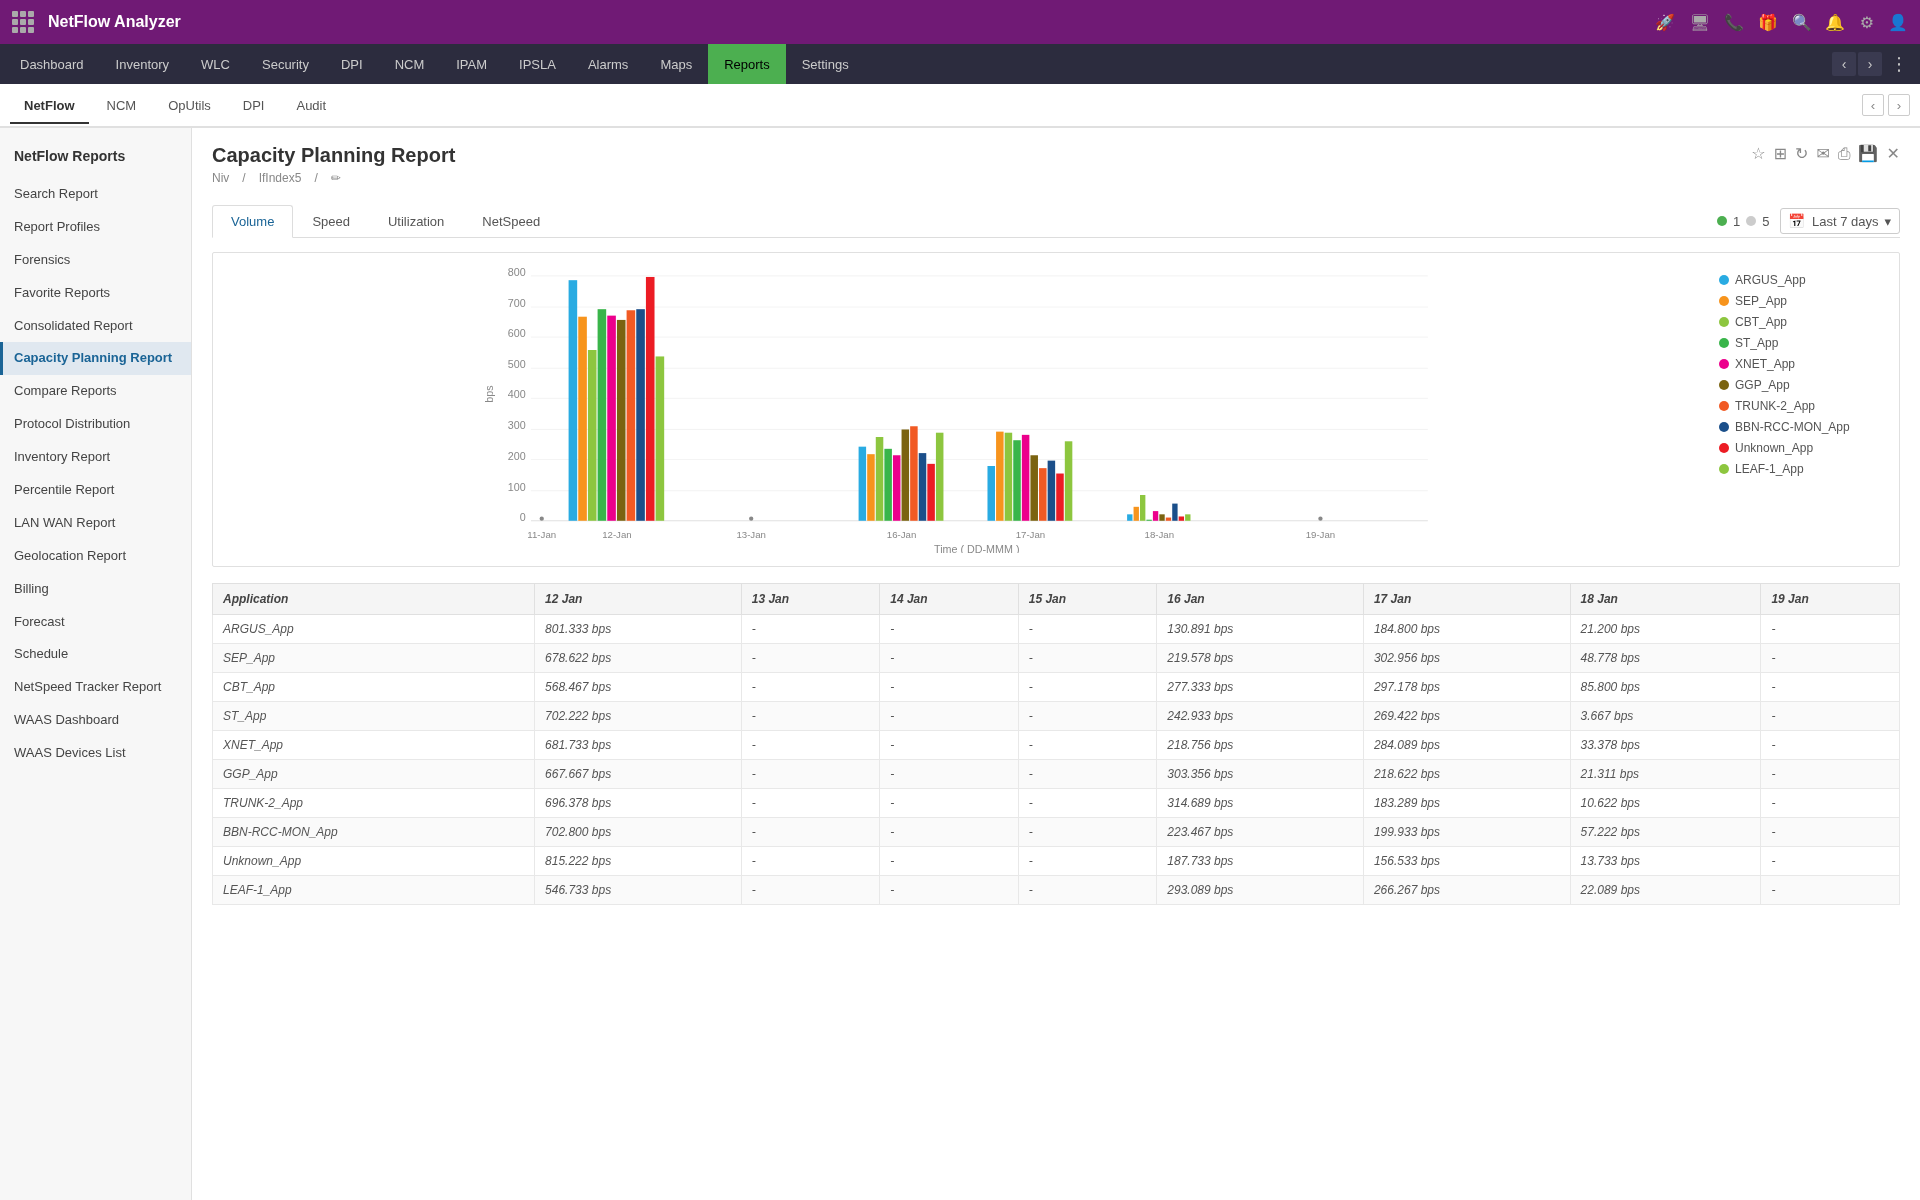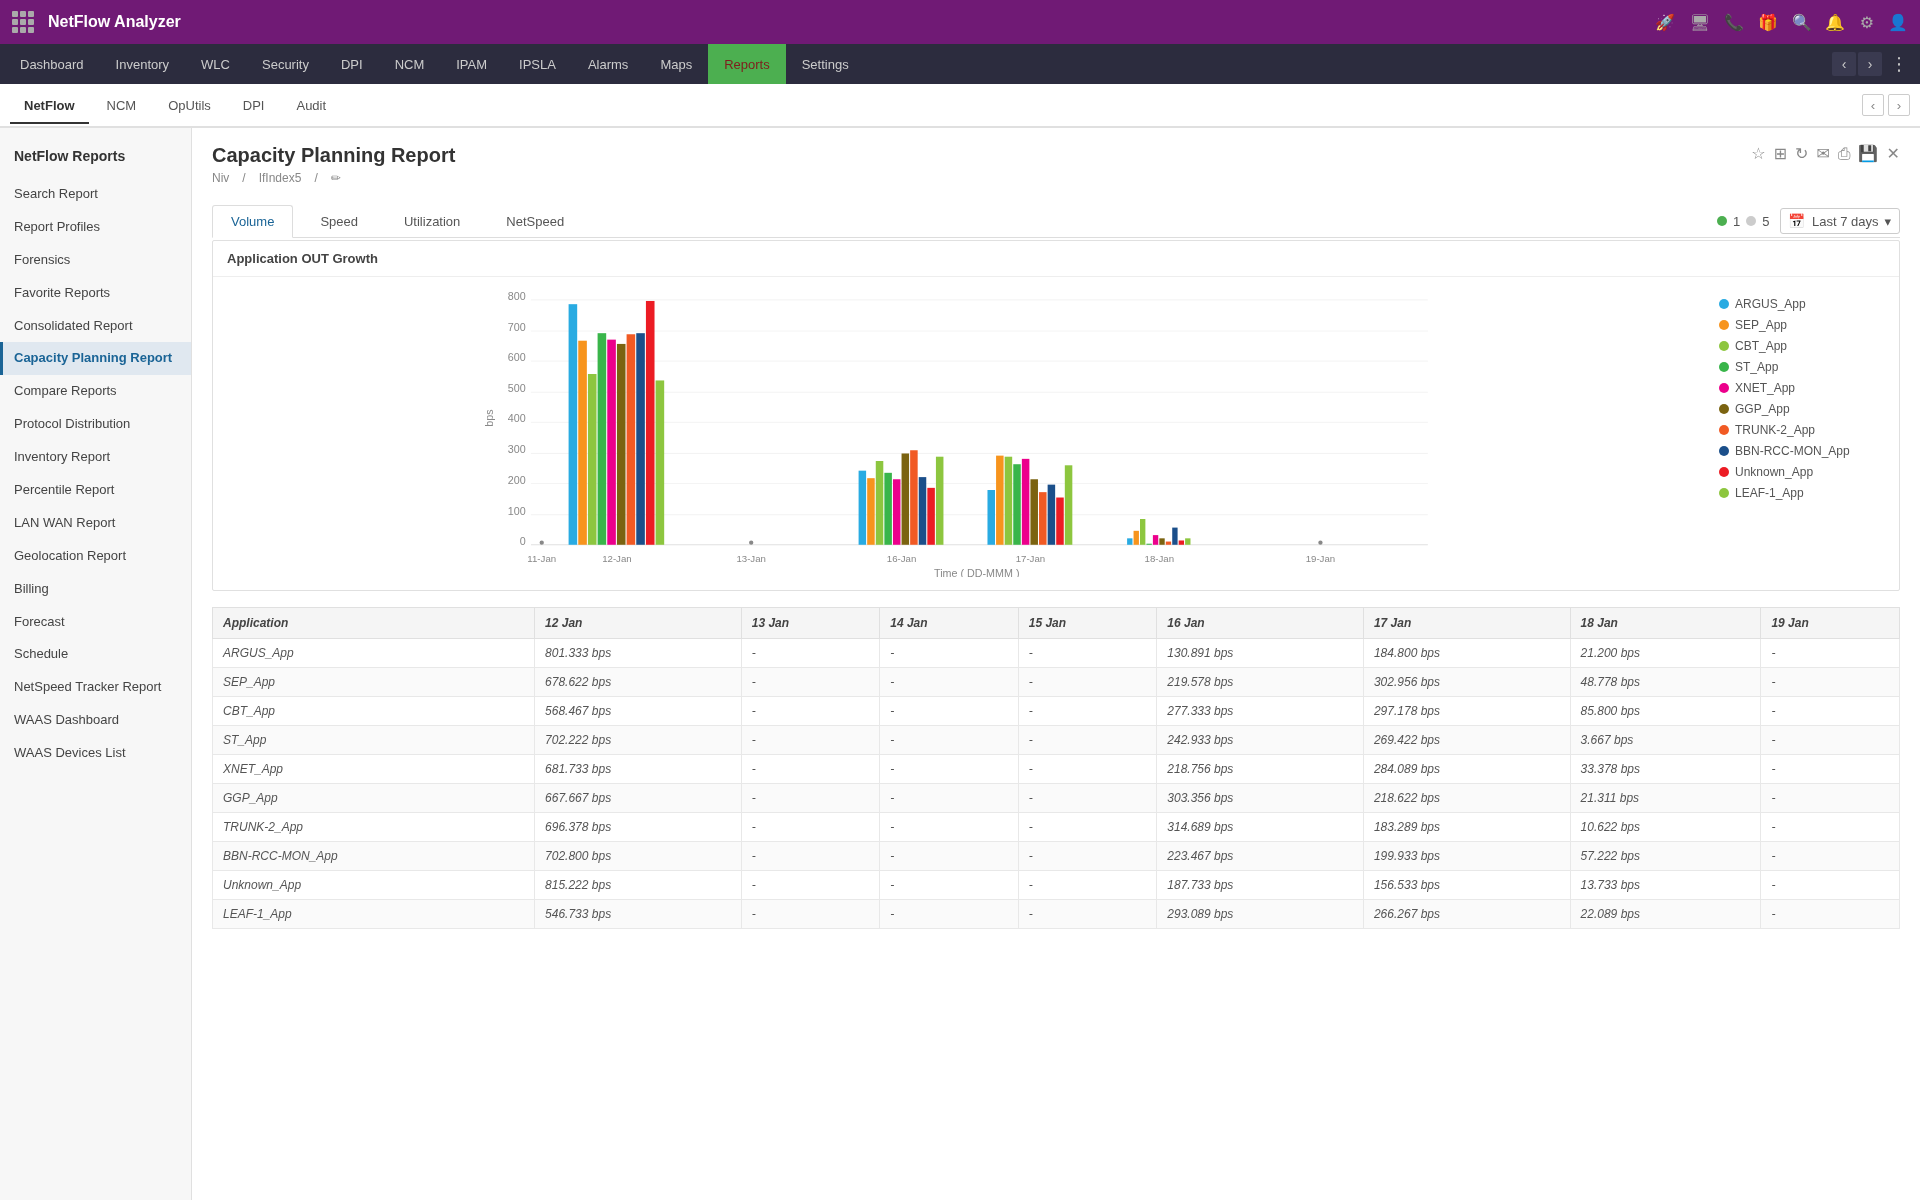--- a/index.html
+++ b/index.html
@@ -36,21 +36,21 @@
     .nav-item {
       color: #ccc;
       padding: 0 16px;
       height: 40px;
       display: flex;
       align-items: center;
       cursor: pointer;
       font-size: 13px;
       white-space: nowrap;
     }
-    .nav-item.active { background: #4CAF50; color: #7f1d1d; }
+    .nav-item.active { background: #4CAF50; color: #000000; }
     .nav-spacer { flex: 1; }
     .nav-arrows { display: flex; gap: 2px; }
     .nav-arrows button { background: #3a3a50; border: none; color: #ccc; width: 24px; height: 24px; cursor: pointer; border-radius: 2px; font-size: 14px; }
     .more-btn { background: none; border: none; color: #ccc; font-size: 18px; cursor: pointer; padding: 0 8px; }
 
     
     .header-icons { display: flex; align-items: center; gap: 14px; margin-left: auto; }
     .header-icon { color: #aaa; font-size: 16px; cursor: pointer; }
 
     
@@ -113,22 +113,22 @@
     .breadcrumb a { color: #888; text-decoration: none; }
     .breadcrumb span { color: #888; }
     .toolbar-icons { margin-left: auto; display: flex; gap: 8px; align-items: center; }
     .toolbar-icon-btn { background: none; border: none; cursor: pointer; color: #888; font-size: 16px; }
 
     
     .tabs-row {
       display: flex;
       align-items: center;
       border-bottom: 1px solid #ddd;
-      margin-bottom: 2px;
-      gap: 8px;
+      margin-bottom: 14px;
+      gap: 0;
     }
     .tab-btn {
       padding: 8px 18px;
       cursor: pointer;
       border: 1px solid transparent;
       border-bottom: none;
       font-size: 13px;
       color: #555;
       background: none;
       border-radius: 3px 3px 0 0;
@@ -312,21 +312,20 @@
         </div>
         <div class="date-range-select">
           <span class="cal-icon">📅</span>
           <span>Last 7 days</span>
           <span>▾</span>
         </div>
       </div>
     </div>
 
     <div class="chart-section">
-      <div class="chart-title">Application OUT Growth</div>
       <div class="chart-body">
         <div class="chart-area">
           
           <svg class="chart-svg" viewBox="0 0 900 270" xmlns="http://www.w3.org/2000/svg">
 
             <text x="40" y="240" font-size="10" fill="#888" text-anchor="end">0</text>
             <text x="40" y="212" font-size="10" fill="#888" text-anchor="end">100</text>
             <text x="40" y="183" font-size="10" fill="#888" text-anchor="end">200</text>
             <text x="40" y="155" font-size="10" fill="#888" text-anchor="end">300</text>
             <text x="40" y="126" font-size="10" fill="#888" text-anchor="end">400</text>

